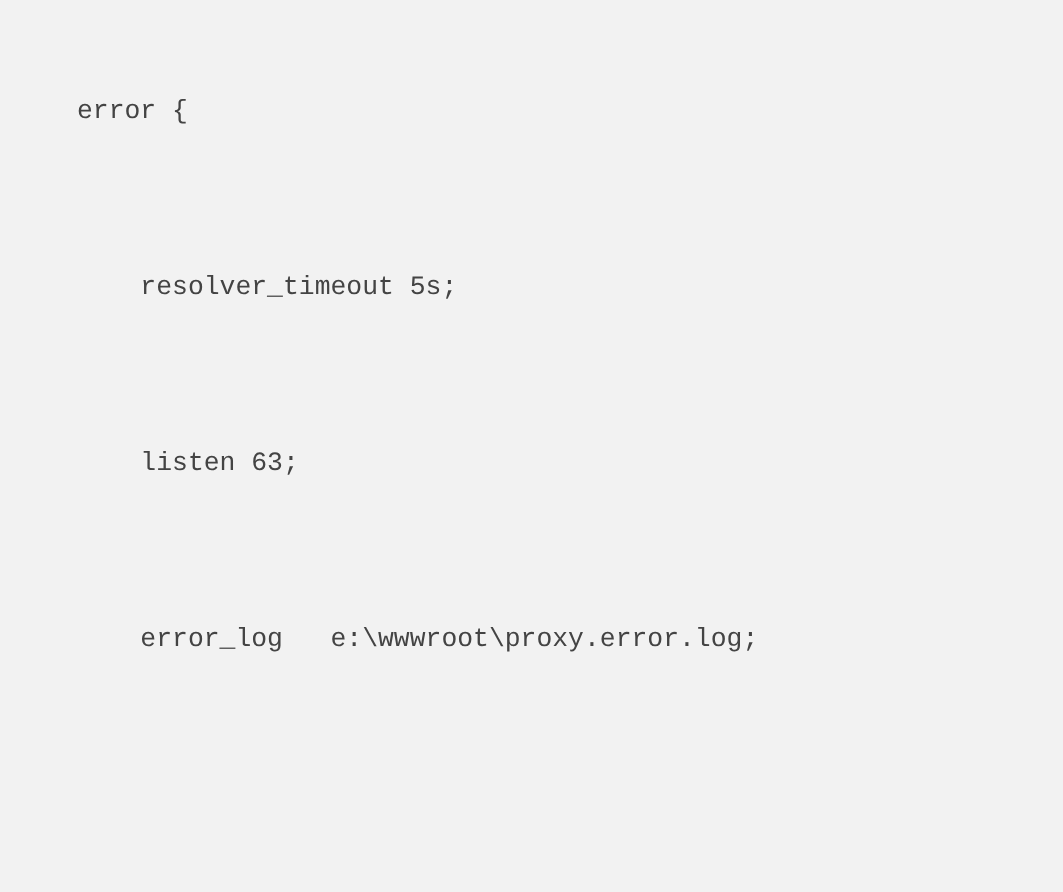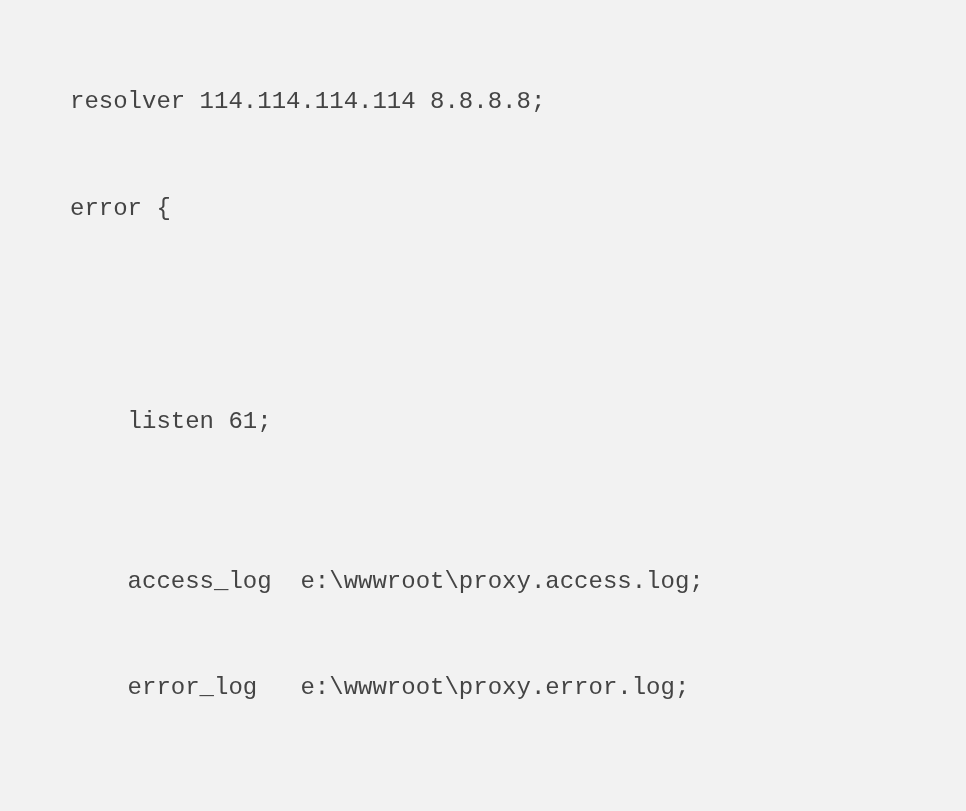--- a/index.html
+++ b/index.html
@@ -22,26 +22,25 @@
       white-space: pre;
     }
     .line {
       display: block;
     }
   </style>
 </head>
 <body>
 
 <div class="code-block">
-<span class="line">resolver 114.114.114.114 8.8.8.8;</span>
 <span class="line">error {</span>
 <span class="line"></span>
+<span class="line">    resolver_timeout 5s;</span>
 <span class="line"></span>
-<span class="line">    listen 61;</span>
+<span class="line">    listen 63;</span>
 <span class="line"></span>
-<span class="line">    access_log  e:\wwwroot\proxy.access.log;</span>
 <span class="line">    error_log   e:\wwwroot\proxy.error.log;</span>
 <span class="line"></span>
 
 
 
 
 </div>
 
 </body></html>

